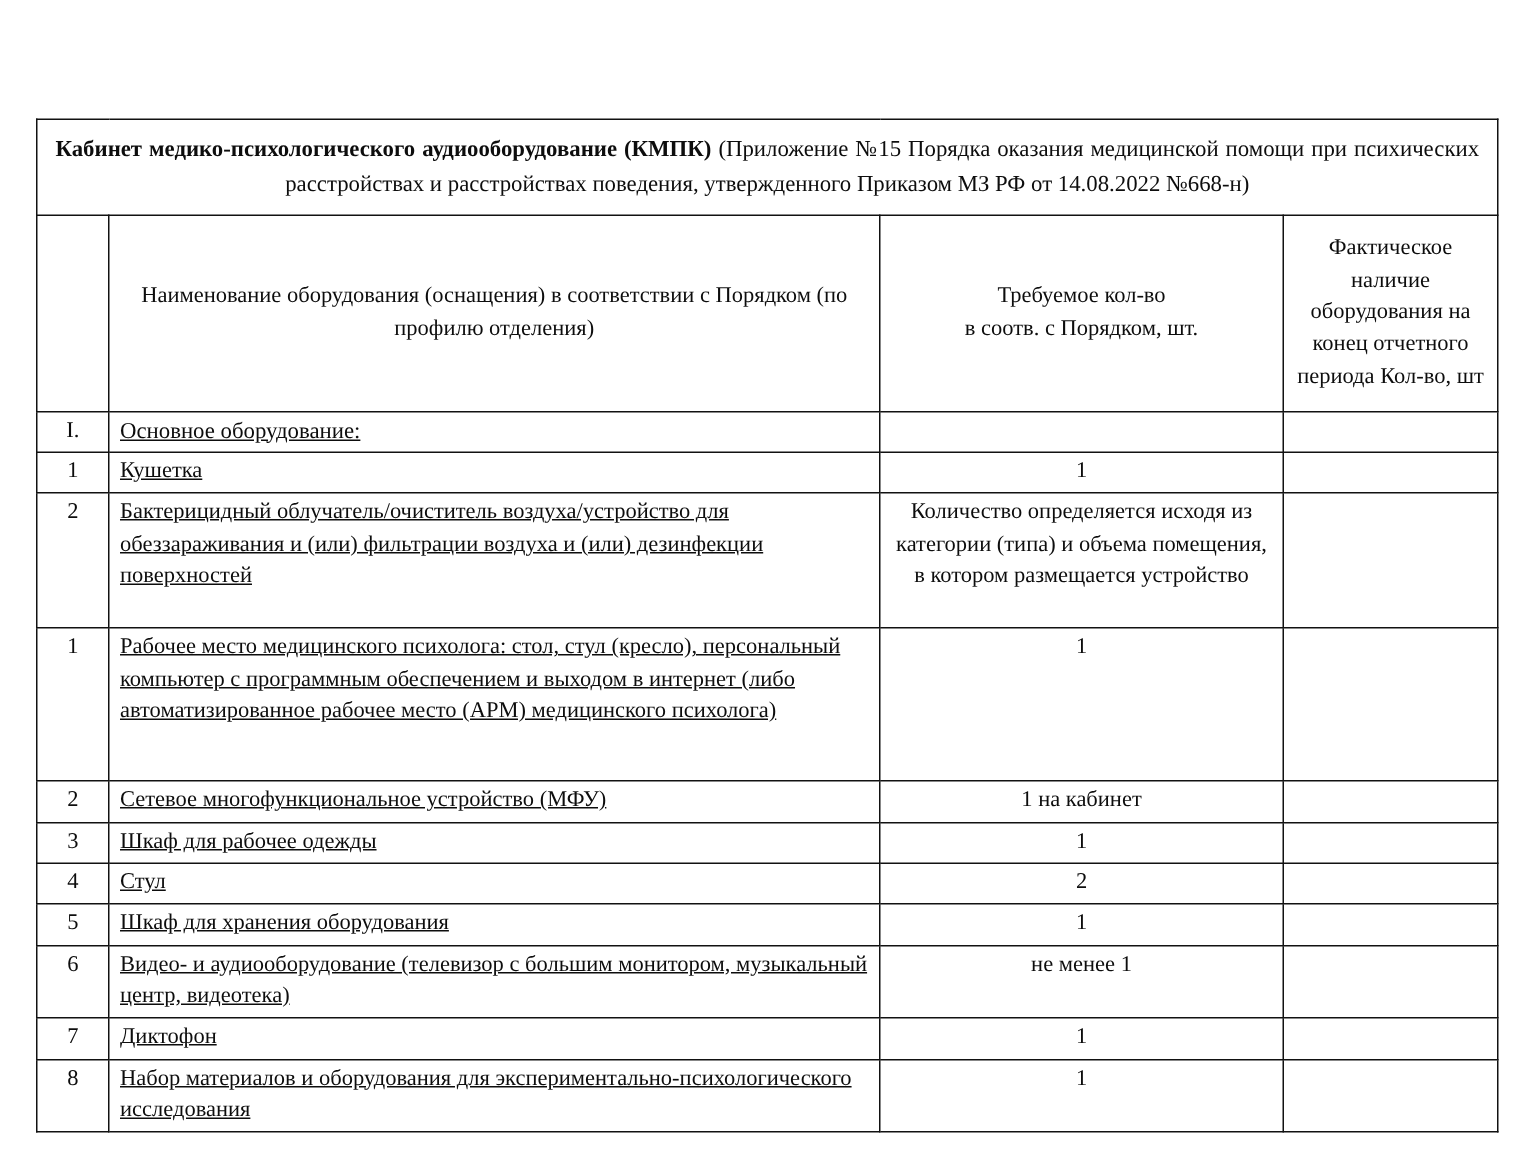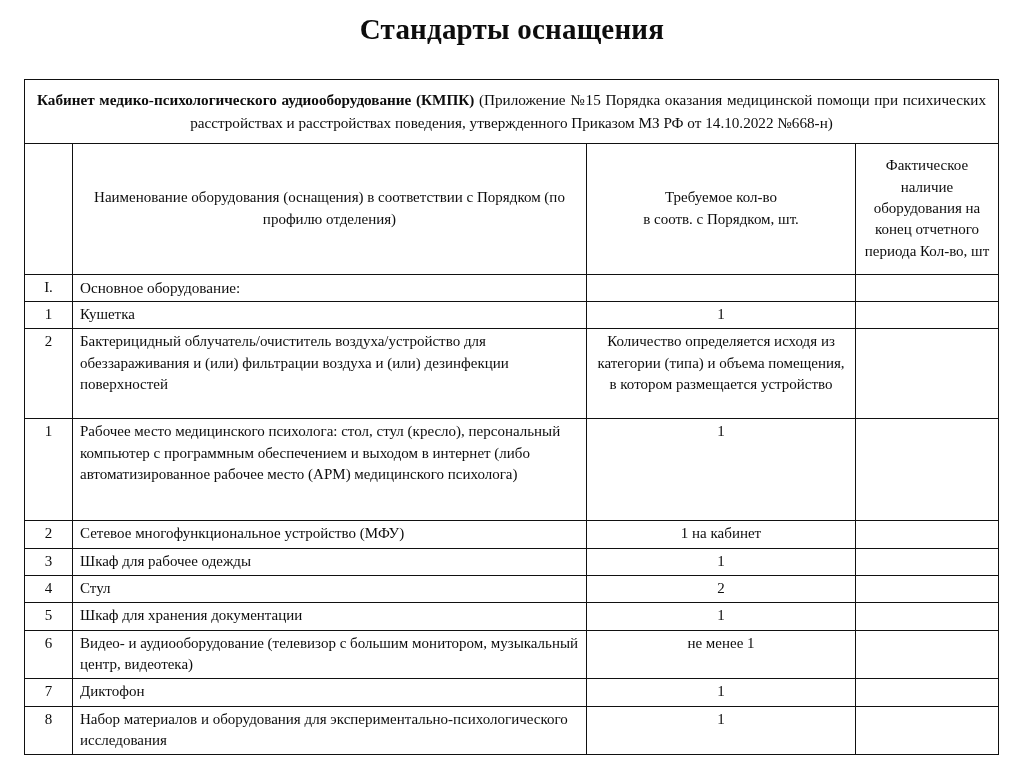--- a/index.html
+++ b/index.html
@@ -97,20 +97,21 @@
     text-align: center;
     vertical-align: top !important;
     padding: 2px 2px 3px 2px !important;
     font-size: 15px;
   }
   .cell-name {
     text-align: left;
     padding: 2px 6px 3px 7px !important;
     font-size: 15.2px;
     line-height: 1.44;
+    text-decoration: underline;
   }
   .cell-req {
     text-align: center;
     padding: 2px 6px 3px 6px !important;
     font-size: 15.2px;
     line-height: 1.44;
   }
   .cell-fact {
     padding: 2px !important;
   }
@@ -119,36 +120,35 @@
   tr.r-h22 td { height: 19px; }
   tr.r-h100 td { height: 96px; }
   tr.r-h44 td { height: 40px; }
   tr.r-h46 td { height: 42px; }
 </style>
 </head>
 <body>
 
 <div class="page">
 
-  <div class="doc-title">Стандарты оснащения</div>
 
   <div class="table-wrap">
     <table class="equip">
       <colgroup>
         <col class="c-num">
         <col class="c-name">
         <col class="c-req">
         <col class="c-fact">
       </colgroup>
       <tbody>
 
         <tr>
           <td class="banner-cell" colspan="4">
             <div class="banner-text">
-              <b>Кабинет медико-психологического аудиооборудование (КМПК)</b><span> (Приложение №15 Порядка оказания медицинской помощи при психических расстройствах и расстройствах поведения, утвержденного Приказом МЗ РФ от 14.10.2022 №668-н)</span>
+              <b>Кабинет медико-психологического аудиооборудование (КМПК)</b><span> (Приложение №15 Порядка оказания медицинской помощи при психических расстройствах и расстройствах поведения, утвержденного Приказом МЗ РФ от 14.08.2022 №668-н)</span>
             </div>
           </td>
         </tr>
 
         <tr>
           <td class="hdr-cell tall"></td>
           <td class="hdr-cell tall">Наименование оборудования (оснащения) в соответствии с Порядком (по профилю отделения)</td>
           <td class="hdr-cell tall">
             <span>Требуемое кол-во</span><br>
             <span>в соотв. с Порядком, шт.</span>
@@ -201,21 +201,21 @@
 
         <tr class="r-h22">
           <td class="cell-num">4</td>
           <td class="cell-name">Стул</td>
           <td class="cell-req">2</td>
           <td class="cell-fact"></td>
         </tr>
 
         <tr class="r-h22">
           <td class="cell-num">5</td>
-          <td class="cell-name">Шкаф для хранения документации</td>
+          <td class="cell-name">Шкаф для хранения оборудования</td>
           <td class="cell-req">1</td>
           <td class="cell-fact"></td>
         </tr>
 
         <tr class="r-h44">
           <td class="cell-num">6</td>
           <td class="cell-name">Видео- и аудиооборудование (телевизор с большим монитором, музыкальный центр, видеотека)</td>
           <td class="cell-req">не менее 1</td>
           <td class="cell-fact"></td>
         </tr>

